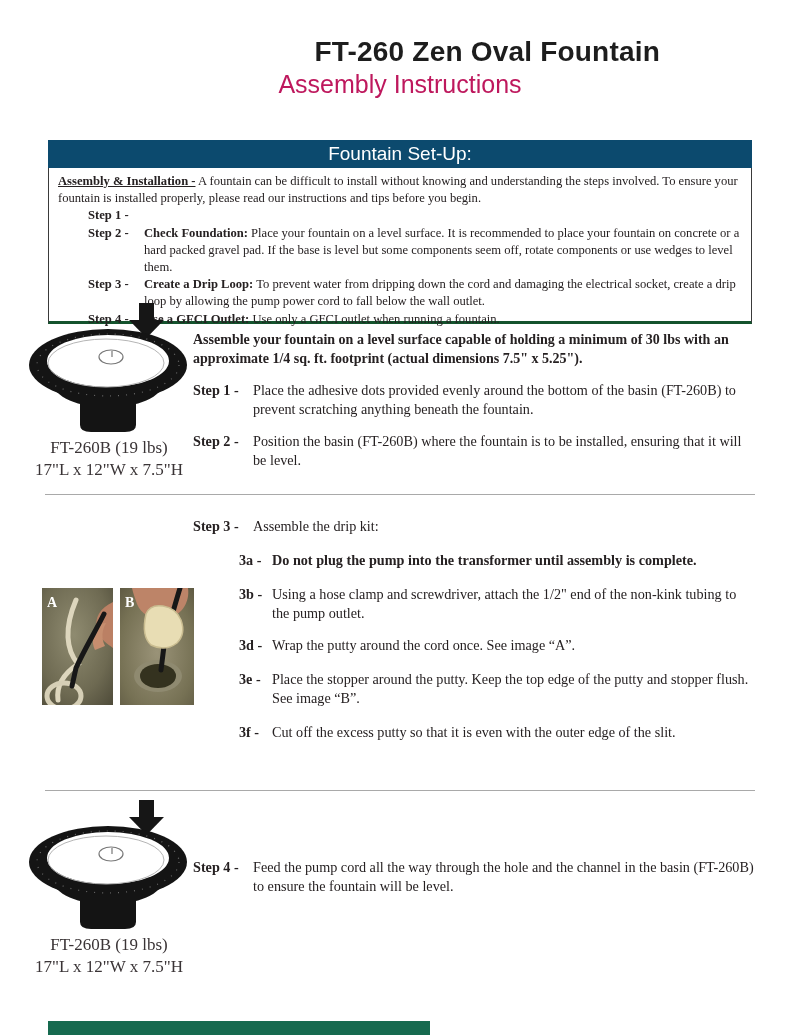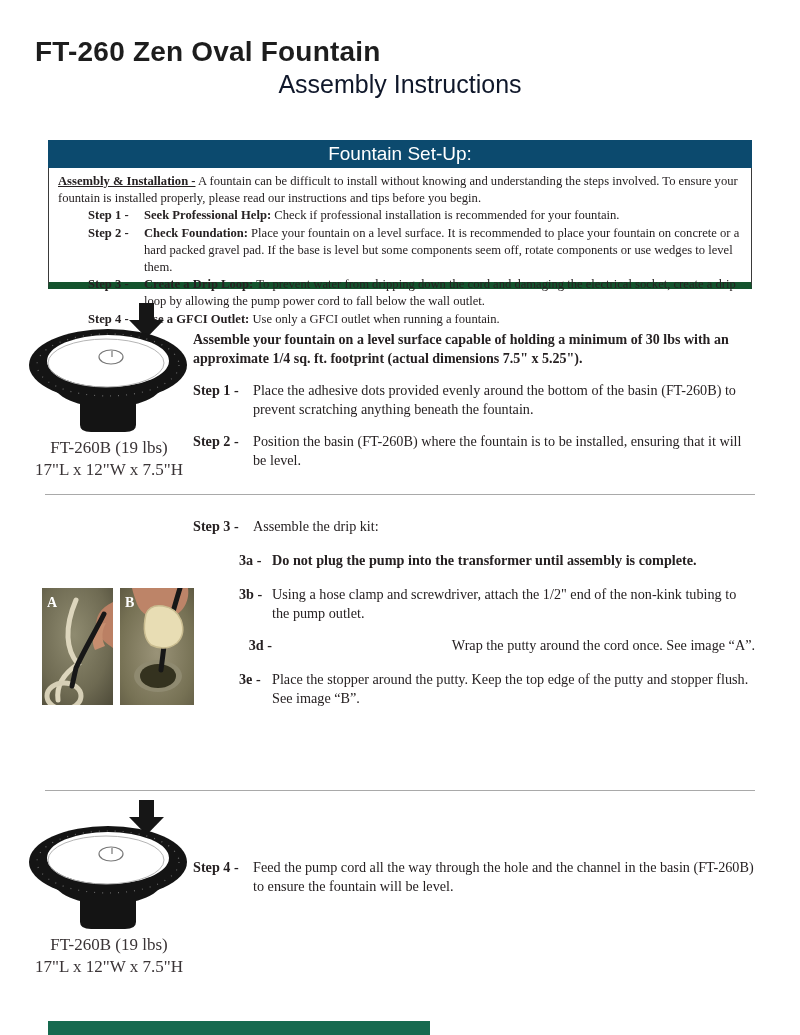--- a/index.html
+++ b/index.html
@@ -5,40 +5,40 @@
   * { margin:0; padding:0; box-sizing:border-box; }
   html,body { background:#ffffff; }
   body {
     width:800px; height:1035px; position:relative; overflow:hidden;
     font-family:"Liberation Serif", serif; color:#262122;
   }
   .abs { position:absolute; }
 
   
   .doc-title {
-    top:36px; left:0; width:660px; text-align:left;
+    top:36px; left:0; width:660px; text-align:right;
     font-family:"Liberation Sans", sans-serif; font-weight:bold;
-    font-size:28px; letter-spacing:0.2px; color:#1d1d1d;margin-left:35px;
+    font-size:28px; letter-spacing:0.2px; color:#1d1d1d;
   }
   .doc-subtitle {
     top:70px; left:0; width:800px; text-align:center;
     font-family:"Liberation Sans", sans-serif; font-weight:normal;
-    font-size:25px; color:#0f172a;
+    font-size:25px; color:#be185d;
   }
 
   
   .setup-bar {
     top:140px; left:48px; width:704px; height:28px;
     background:#0c4a6e; color:#ffffff; text-align:center;
     font-family:"Liberation Sans", sans-serif; font-size:19px;
     line-height:28px;
   }
   .setup-box {
-    top:168px; left:48px; width:704px; height:121px;
-    border:1px solid #3a3a3a; border-top:none; border-bottom:7px solid #14532d;
+    top:168px; left:48px; width:704px; height:156px;
+    border:1px solid #3a3a3a; border-top:none; border-bottom:3px solid #14532d;
     padding:5px 9px 4px 9px; font-size:12.6px; line-height:1.33;
   }
   .setup-intro b.ul { text-decoration:underline; }
   .setup-step { display:flex; padding-left:30px; margin-top:1px; }
   .setup-step .lbl { font-weight:bold; white-space:nowrap; width:56px; flex:0 0 56px; }
   .setup-step .body { flex:1; }
   .setup-step .body b { font-weight:bold; }
 
   
   .sec-text { font-size:14.2px; line-height:1.34; }
@@ -71,21 +71,20 @@
 <div class="abs doc-title">FT-260 Zen Oval Fountain</div>
 <div class="abs doc-subtitle">Assembly Instructions</div>
 
 <div class="abs setup-bar">Fountain Set-Up:</div>
 
 <div class="abs setup-box">
   <div class="setup-intro"><b class="ul">Assembly &amp; Installation -</b><span> A fountain can be difficult to install without knowing and understanding the steps involved. To ensure your fountain is installed properly, please read our instructions and tips before you begin.</span></div>
 
   <div class="setup-step">
     <span class="lbl">Step 1 -</span>
-    <span class="body"><b>Seek Professional Help:</b><span> Check if professional installation is recommended for your fountain.</span></span>
   </div>
   <div class="setup-step">
     <span class="lbl">Step 2 -</span>
     <span class="body"><b>Check Foundation:</b><span> Place your fountain on a level surface. It is recommended to place your fountain on concrete or a hard packed gravel pad. If the base is level but some components seem off, rotate components or use wedges to level them.</span></span>
   </div>
   <div class="setup-step">
     <span class="lbl">Step 3 -</span>
     <span class="body"><b>Create a Drip Loop:</b><span> To prevent water from dripping down the cord and damaging the electrical socket, create a drip loop by allowing the pump power cord to fall below the wall outlet.</span></span>
   </div>
   <div class="setup-step">
@@ -170,27 +169,31 @@
     <span class="body">Assemble the drip kit:</span>
   </div>
   <div class="substep" style="margin-top:15px;">
     <span class="lbl">3a -</span>
     <span class="body bold">Do not plug the pump into the transformer until assembly is complete.</span>
   </div>
   <div class="substep" style="margin-top:15px;">
     <span class="lbl">3b -</span>
     <span class="body">Using a hose clamp and screwdriver, attach the 1/2" end of the non-kink tubing to the pump outlet.</span>
   </div>
-  <div class="substep" style="text-align:right;">
+  <div class="substep" style="">
     <span class="lbl">3d -</span>
     <span class="body">Wrap the putty around the cord once. See image “A”.</span>
   </div>
   <div class="substep" style="margin-top:15px;">
     <span class="lbl">3e -</span>
     <span class="body">Place the stopper around the putty. Keep the top edge of the putty and stopper flush. See image “B”.</span>
+  </div>
+  <div class="substep" style="margin-top:15px;">
+    <span class="lbl">3f -</span>
+    <span class="body">Cut off the excess putty so that it is even with the outer edge of the slit.</span>
   </div>
 </div>
 
 <div class="abs divider" style="top:790px;"></div>
 
 <div class="abs" style="top:800px; left:24px; width:170px;">
   <svg width="170" height="130" viewBox="0 0 170 130">
     <g>
       <rect x="115" y="0" width="15" height="17" fill="#161616"></rect>
       <polygon points="105,17 140,17 122.5,35" fill="#161616"></polygon>

